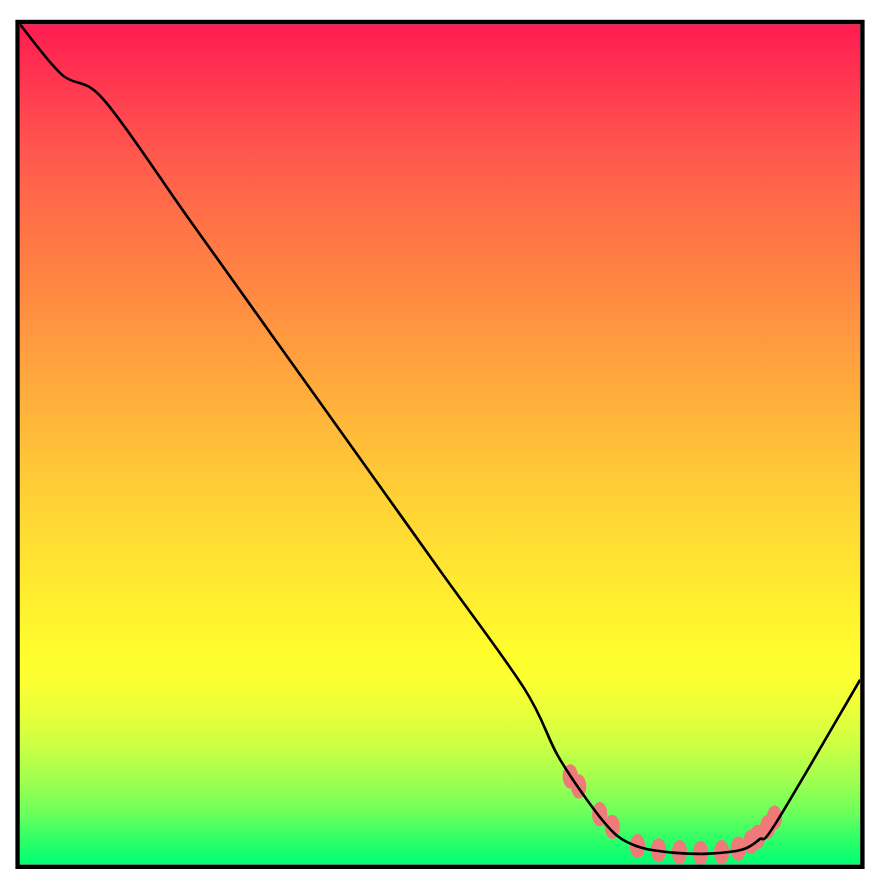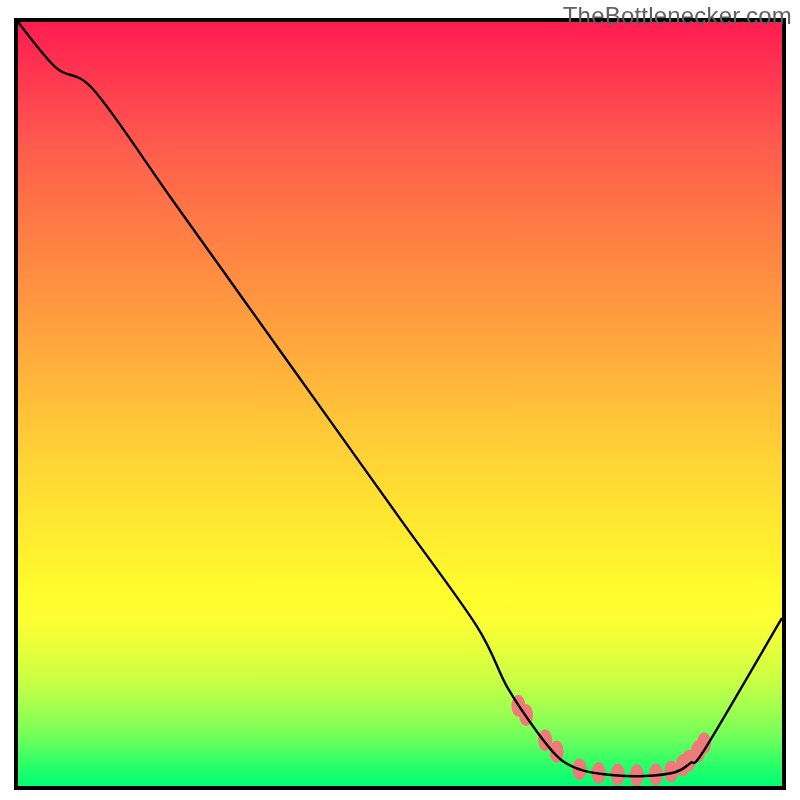--- a/index.html
+++ b/index.html
@@ -74,21 +74,20 @@
     width: 772px;
     height: 772px;
     border: 4px solid #000000;
     pointer-events: none;
   }
 </style>
 </head>
 <body>
 
 <div class="chart-container">
-  <div class="watermark">TheBottlenecker.com</div>
 
   <div class="plot-area">
     <div class="gradient-bg"></div>
     <svg class="curve-svg" viewBox="0 0 764 764" preserveAspectRatio="none">
       <g id="marker-group">
           <ellipse cx="500.42" cy="683.78" rx="7" ry="11" fill="#ee7a79"></ellipse>
           <ellipse cx="508.06" cy="692.95" rx="7" ry="11" fill="#ee7a79"></ellipse>
           <ellipse cx="527.16" cy="718.16" rx="7" ry="11" fill="#ee7a79"></ellipse>
           <ellipse cx="538.62" cy="729.62" rx="7" ry="11" fill="#ee7a79"></ellipse>
           <ellipse cx="561.54" cy="747.19" rx="7" ry="11" fill="#ee7a79"></ellipse>

